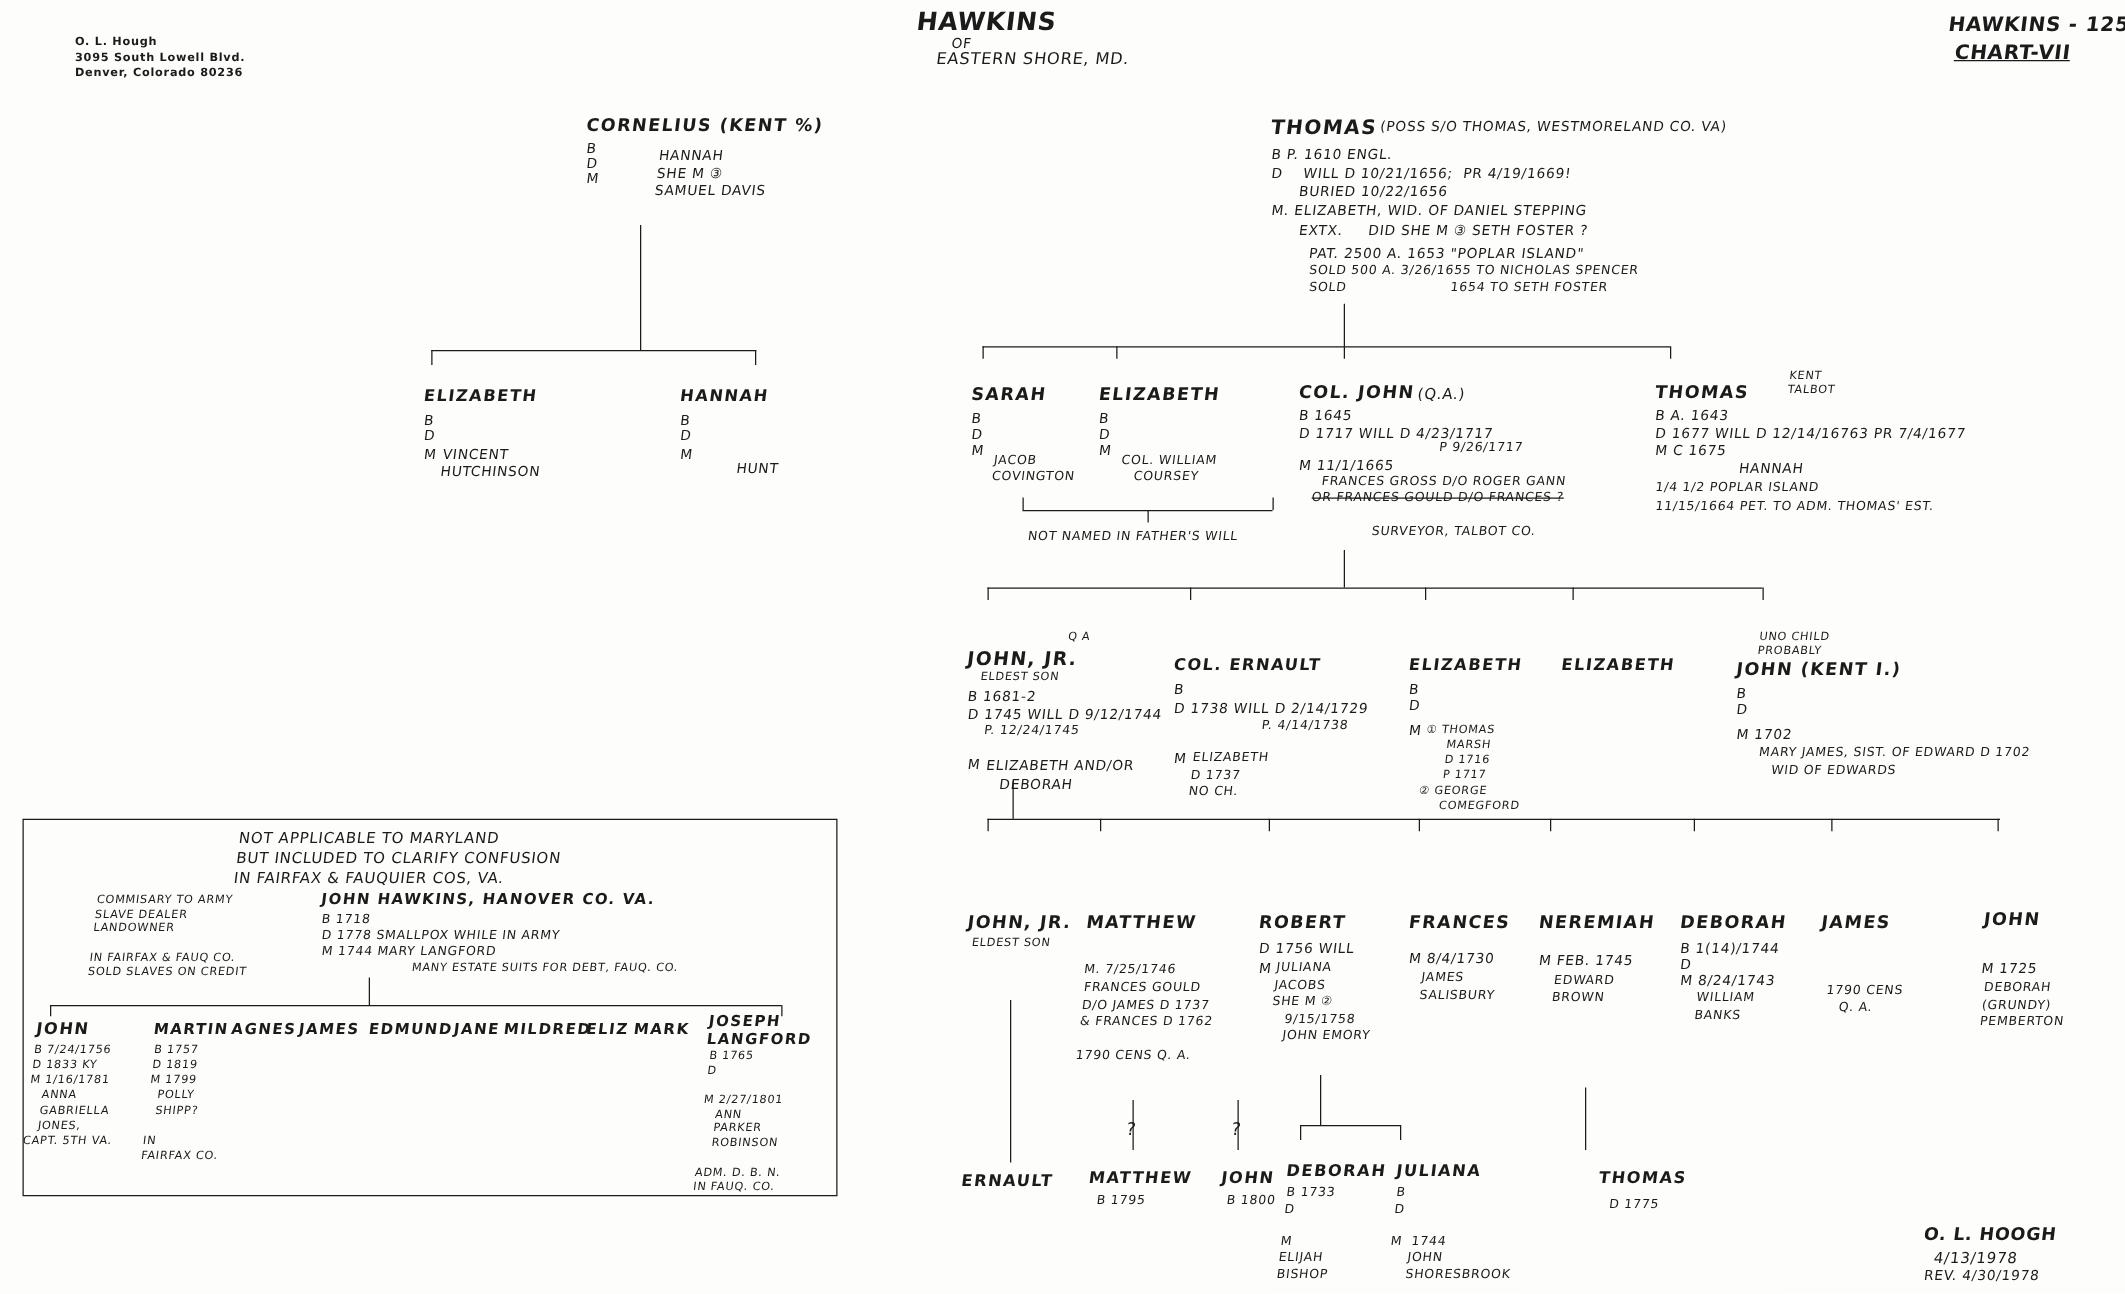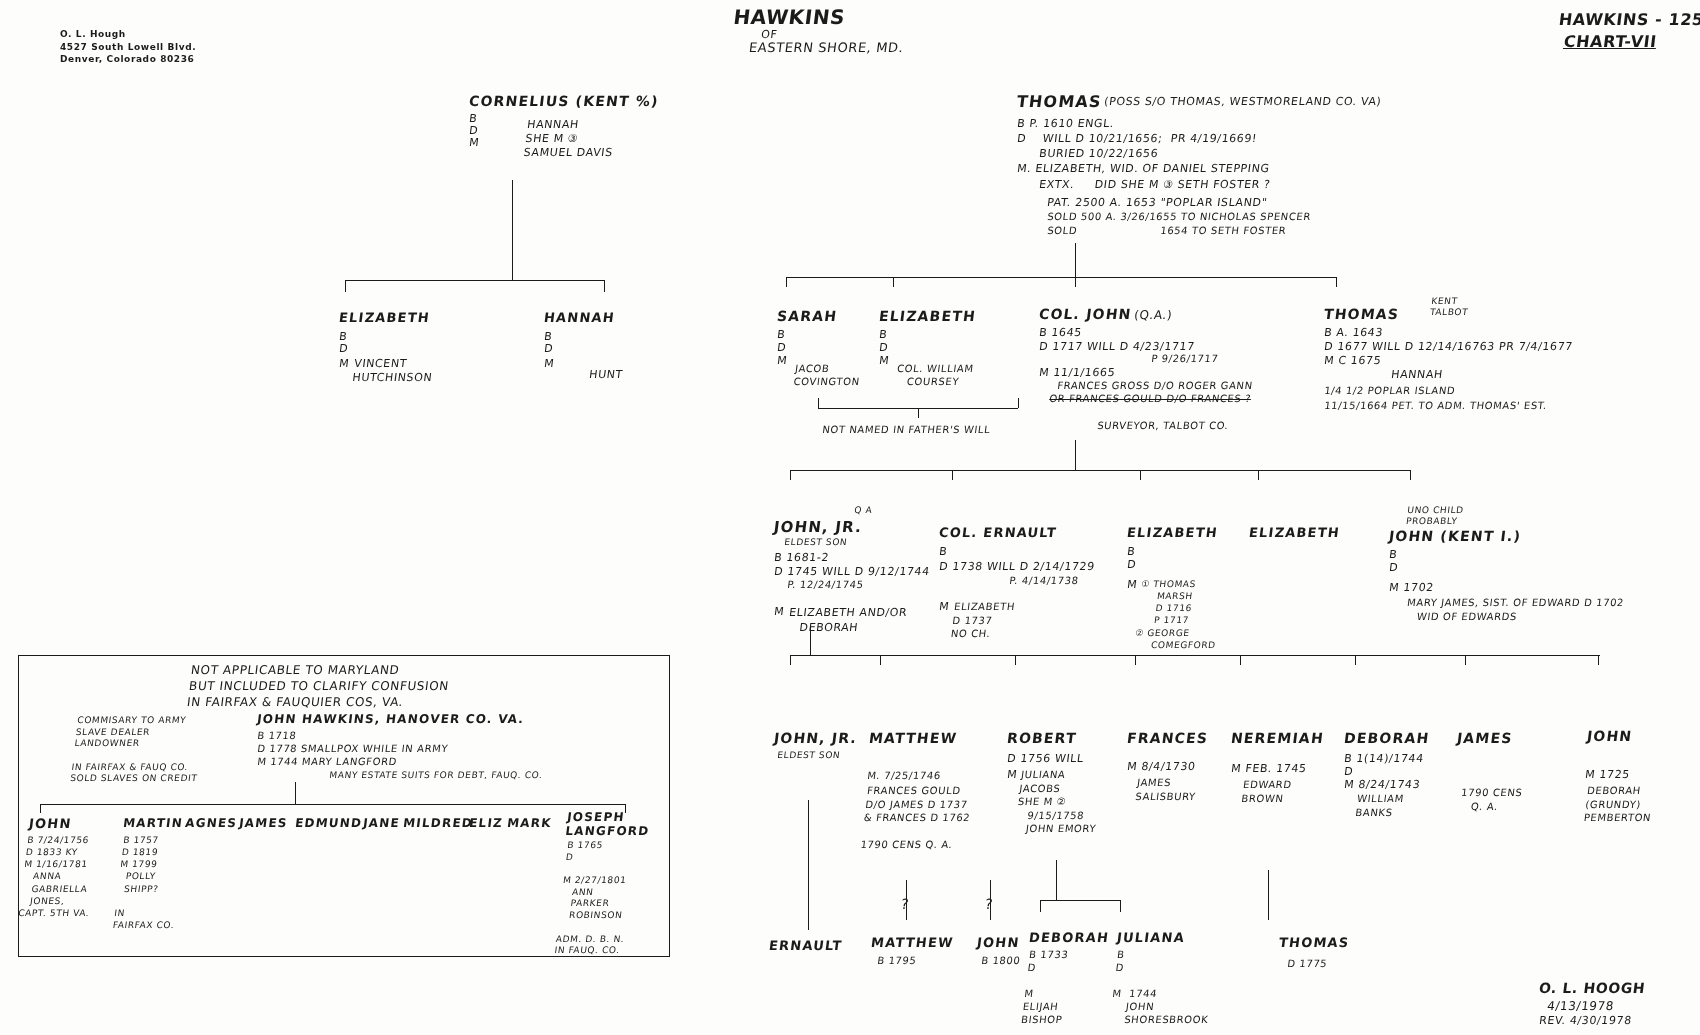--- a/index.html
+++ b/index.html
@@ -58,21 +58,21 @@
 <div id="page">
 
   <div class="hw s16 bold" style="left:1560px; top:10px;">HAWKINS - 125</div>
   <div class="hw s16 bold ul" style="left:1565px; top:32px;">CHART-VII</div>
 
   <div class="hw s20 bold" style="left:735px; top:5px;">HAWKINS</div>
   <div class="hw s11" style="left:762px; top:28px;">OF</div>
   <div class="hw s13" style="left:750px; top:40px;">EASTERN SHORE, MD.</div>
 
   <div class="hw s9 bold noskew" style="left:60px; top:28px; text-transform:none; line-height:1.4;">O. L. Hough
-4527 South Lowell Blvd.
+3095 South Lowell Blvd.
 Denver, Colorado 80236</div>
 
   <div class="hw s14 name" style="left:470px; top:93px;">CORNELIUS (KENT %)</div>
   <div class="hw s11" style="left:470px; top:112px;">b</div>
   <div class="hw s11" style="left:470px; top:124px;">d</div>
   <div class="hw s11" style="left:470px; top:136px;">m</div>
   <div class="hw s11" style="left:528px; top:118px;">HANNAH
 SHE M ③
 SAMUEL DAVIS</div>
 

